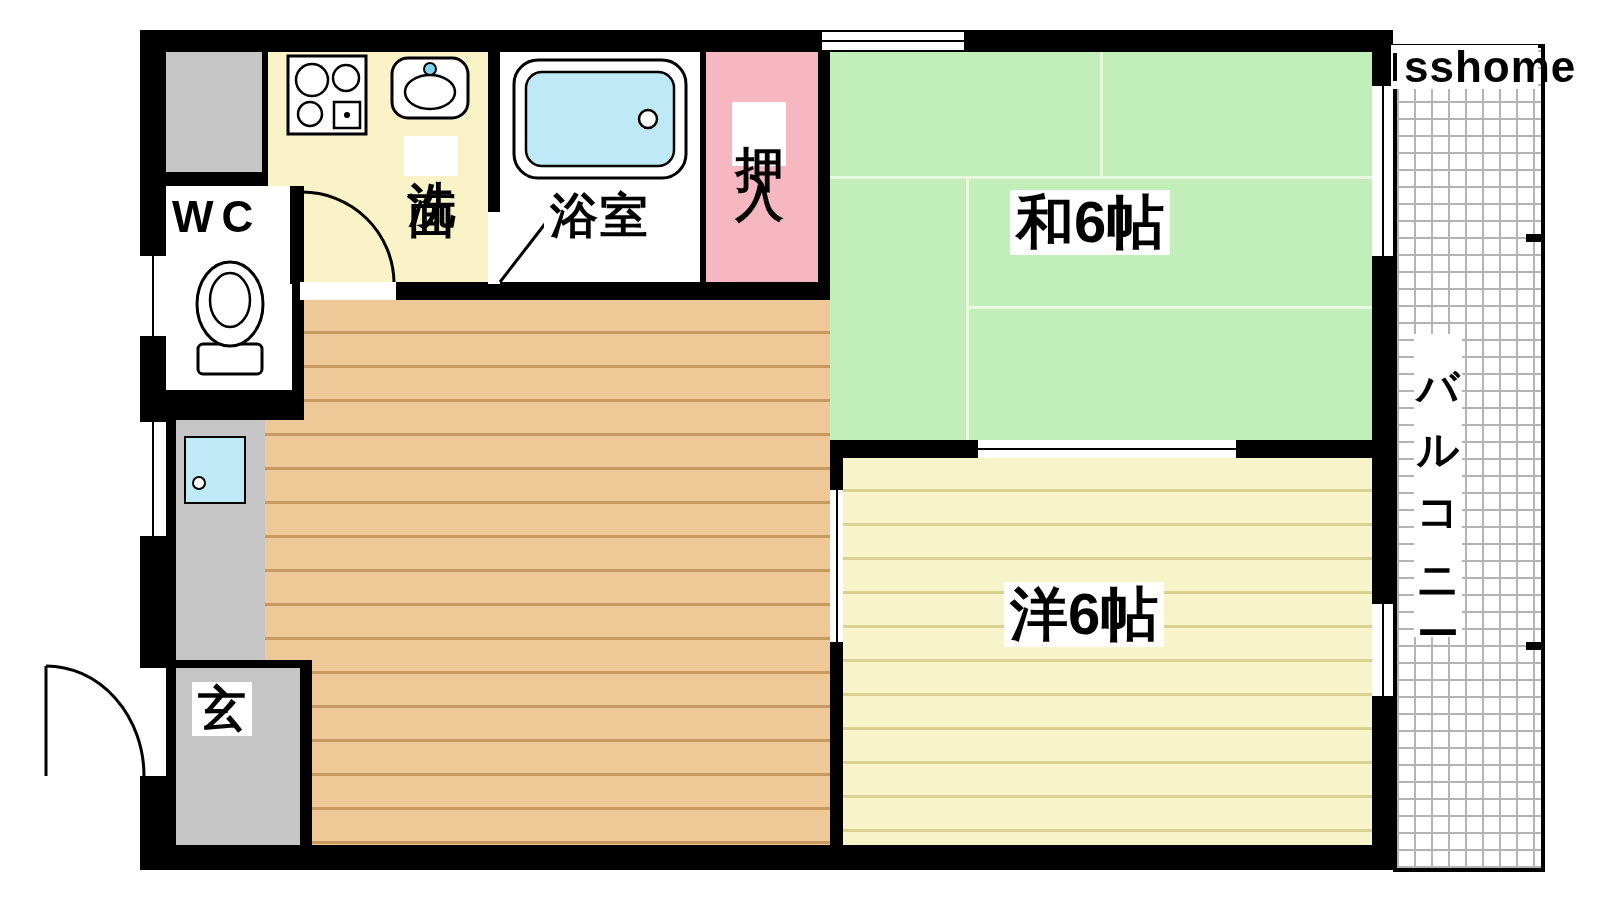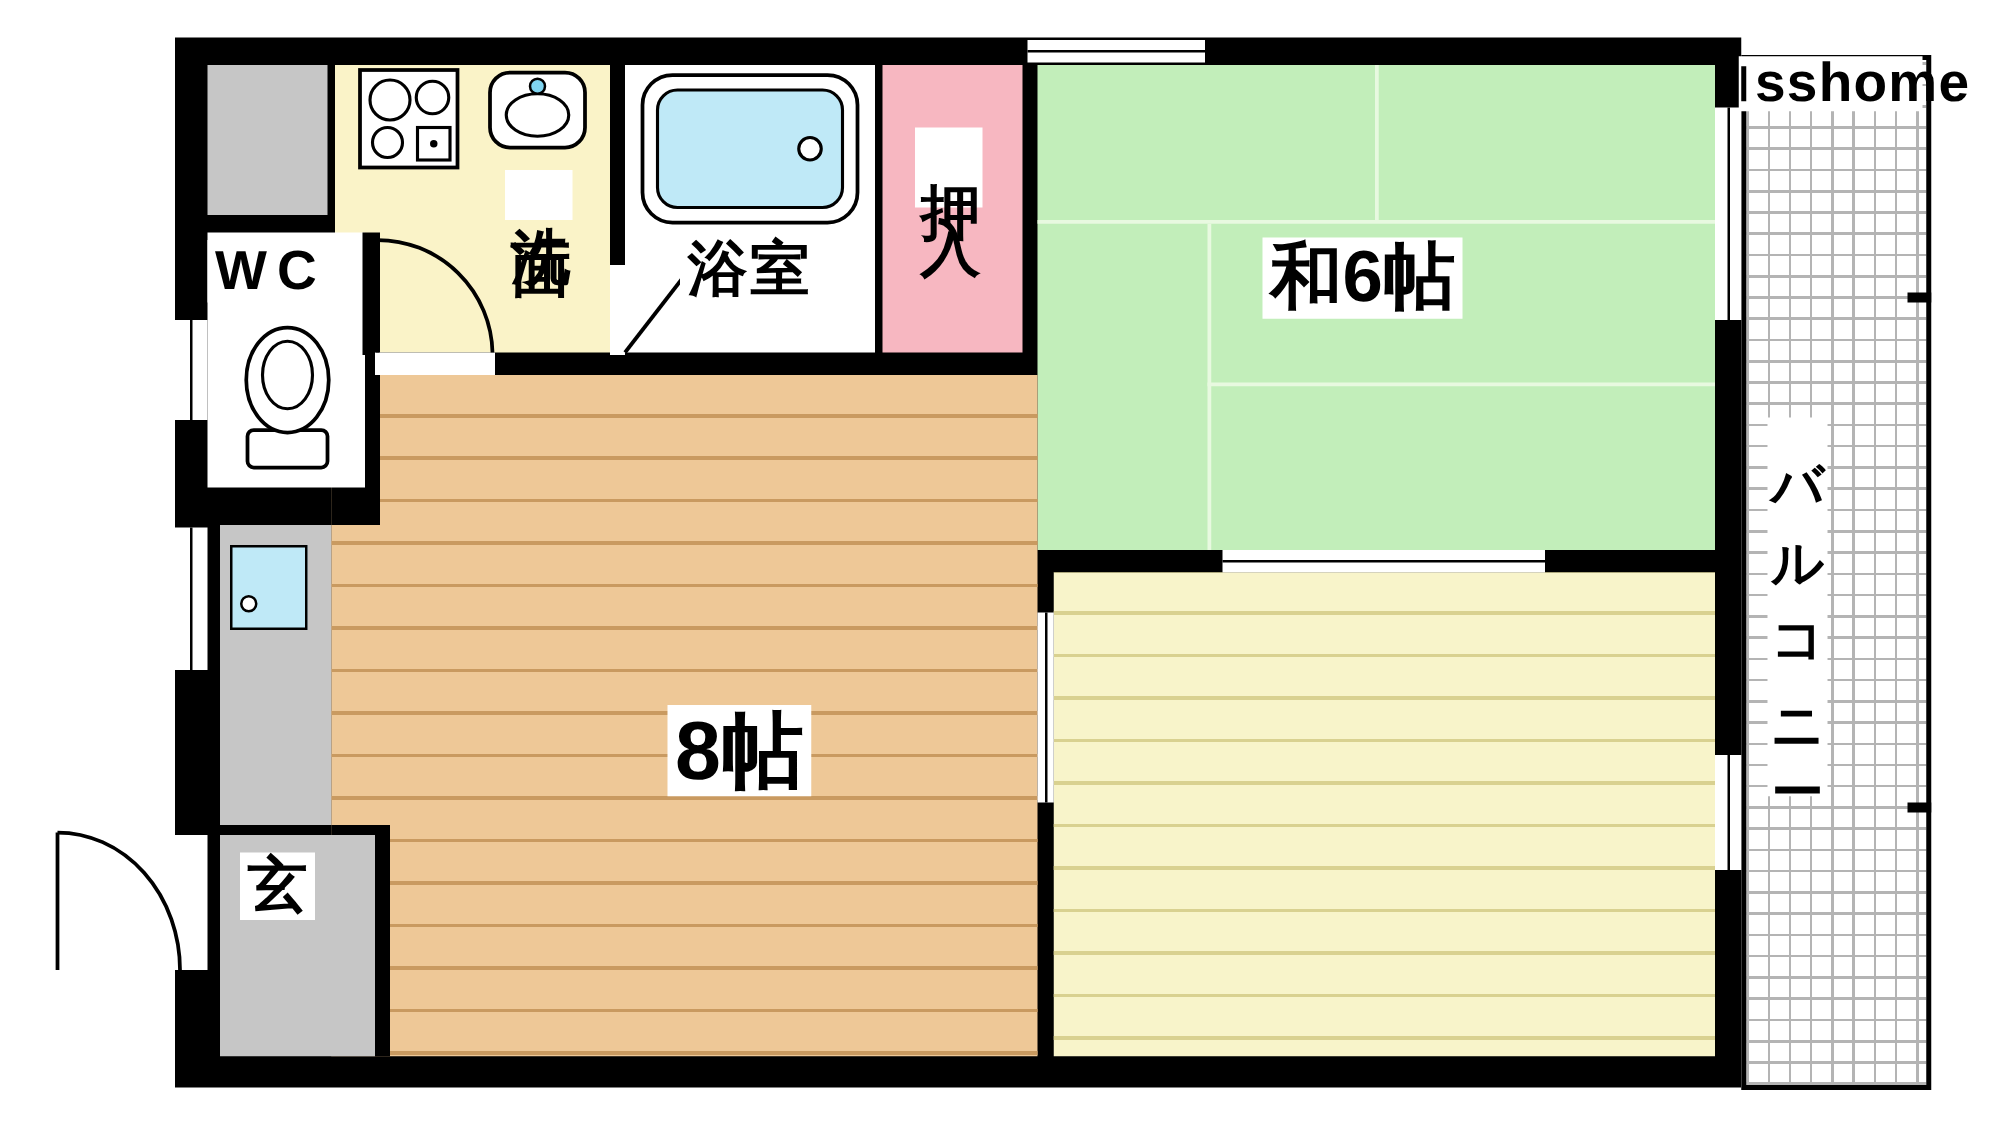--- a/index.html
+++ b/index.html
@@ -152,17 +152,17 @@
     <rect x="2" y="2" width="172" height="118" rx="24" fill="#fff" stroke="#000" stroke-width="3"></rect>
     <rect x="14" y="14" width="148" height="94" rx="16" fill="#bfe9f7" stroke="#000" stroke-width="2.5"></rect>
     <circle cx="136" cy="61" r="9" fill="#fff" stroke="#000" stroke-width="2.5"></circle>
   </svg>
 
   <div class="label" style="left:166px; top:192px; font-size:44px; letter-spacing:8px;">WC</div>
   <div class="label v" style="left:404px; top:136px; font-size:48px; letter-spacing:14px;">洗面</div>
   <div class="label" style="left:544px; top:192px; font-size:48px; letter-spacing:2px;font-family:Liberation Mono, monospace;">浴室</div>
   <div class="label v" style="left:732px; top:102px; font-size:48px; letter-spacing:26px;">押入</div>
   <div class="label" style="left:982px; top:190px; font-size:58px;margin-left:28px;">和6帖</div>
-  <div class="label" style="left:534px; top:564px; font-size:66px;">8帖</div>
+  <div class="label" style="left:1004px; top:582px; font-size:58px;">洋6帖</div>
   <div class="label" style="left:192px; top:682px; font-size:48px;">玄</div>
   <div class="label v" style="left:1414px; top:334px; font-size:42px; letter-spacing:20px;">バルコニー</div>
 
 </div>
 
 </body></html>

